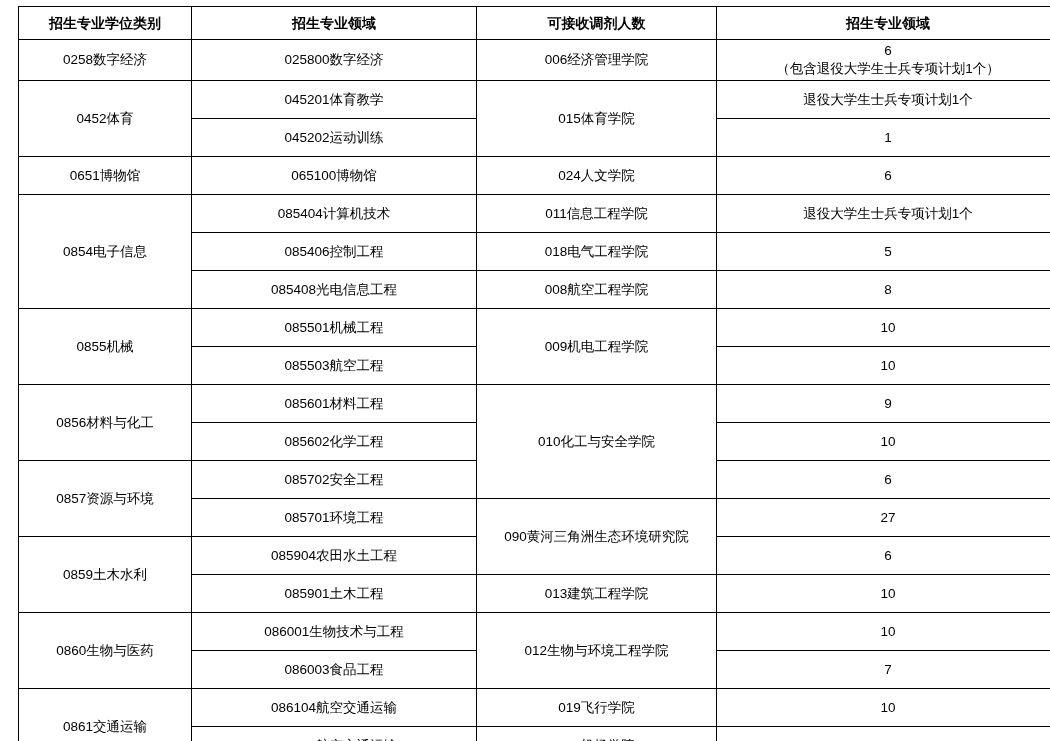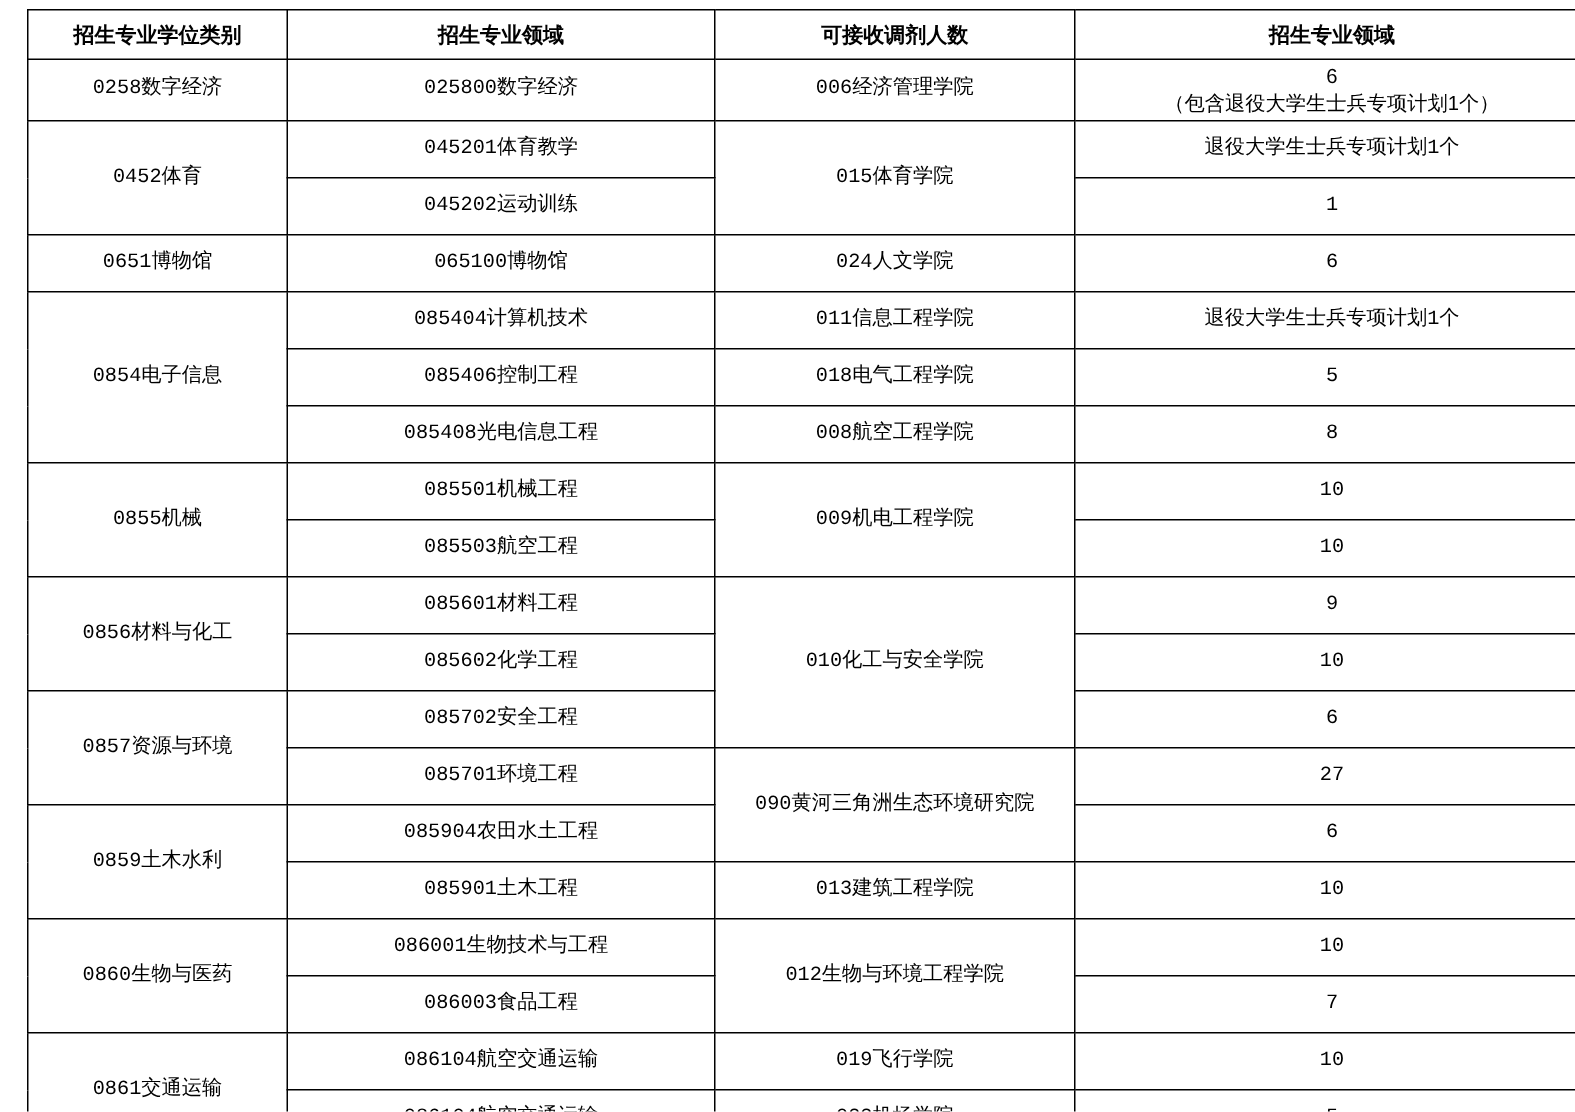--- a/index.html
+++ b/index.html
@@ -41,21 +41,20 @@
     font-weight: bold;
     height: 28px;
     font-size: 14px;
   }
   .col-a { width: 173px; }
   .col-b { width: 285px; }
   .col-c { width: 240px; }
   .col-d { width: 343px; }
   td.cell-sub {
     height: 33px;
-    font-family: Liberation Mono, monospace;
   }
   td.cell-note {
     line-height: 1.5;
     padding: 4px 6px;
   }
   td.cell-note .note-line {
     display: block;
     white-space: nowrap;
   }
 </style>

